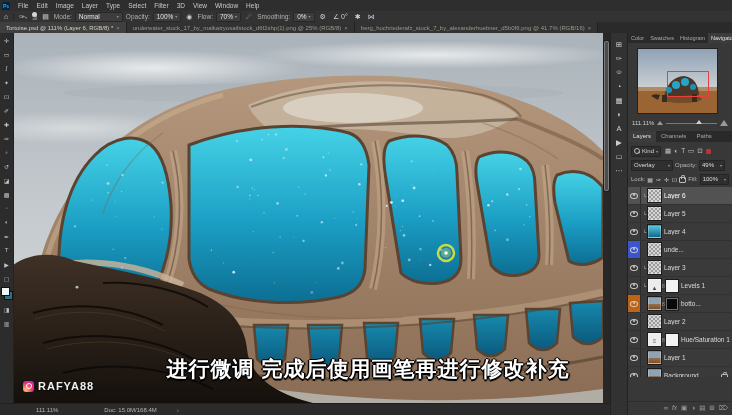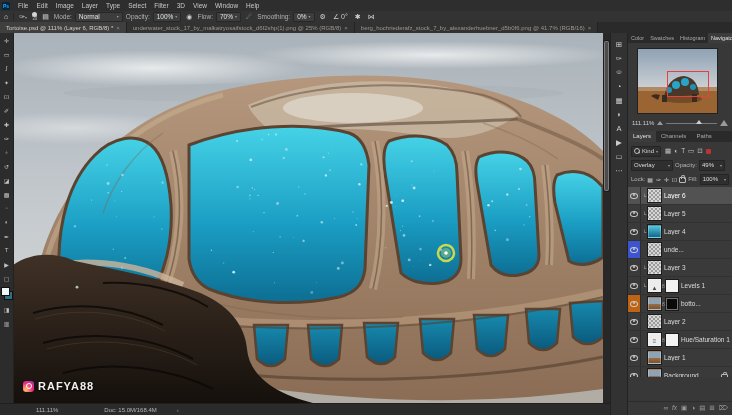--- a/index.html
+++ b/index.html
@@ -459,20 +459,21 @@
           <circle cx="516.8" cy="183.7" r="0.62" fill="#dff6fb" opacity="0.70"></circle>
         </g>
 
       <g id="cursor" transform="translate(433,220)">
         <circle r="8" fill="none" stroke="#dfe23e" stroke-width="2.5" opacity=".9"></circle>
         <circle r="5" fill="#e8eb52" opacity=".35"></circle>
         <circle r="1.8" fill="#ffffff"></circle>
       </g>
     </svg>
 
+    <div class="subtitle">进行微调 完成后使用画笔再进行修改补充</div>
 
     <div class="watermark">
       <span class="insta"></span>
       <span class="wm-text">RAFYA88</span>
     </div>
   </div>
 
   <div class="vscroll">
       <div class="thumb"></div>
     </div>

